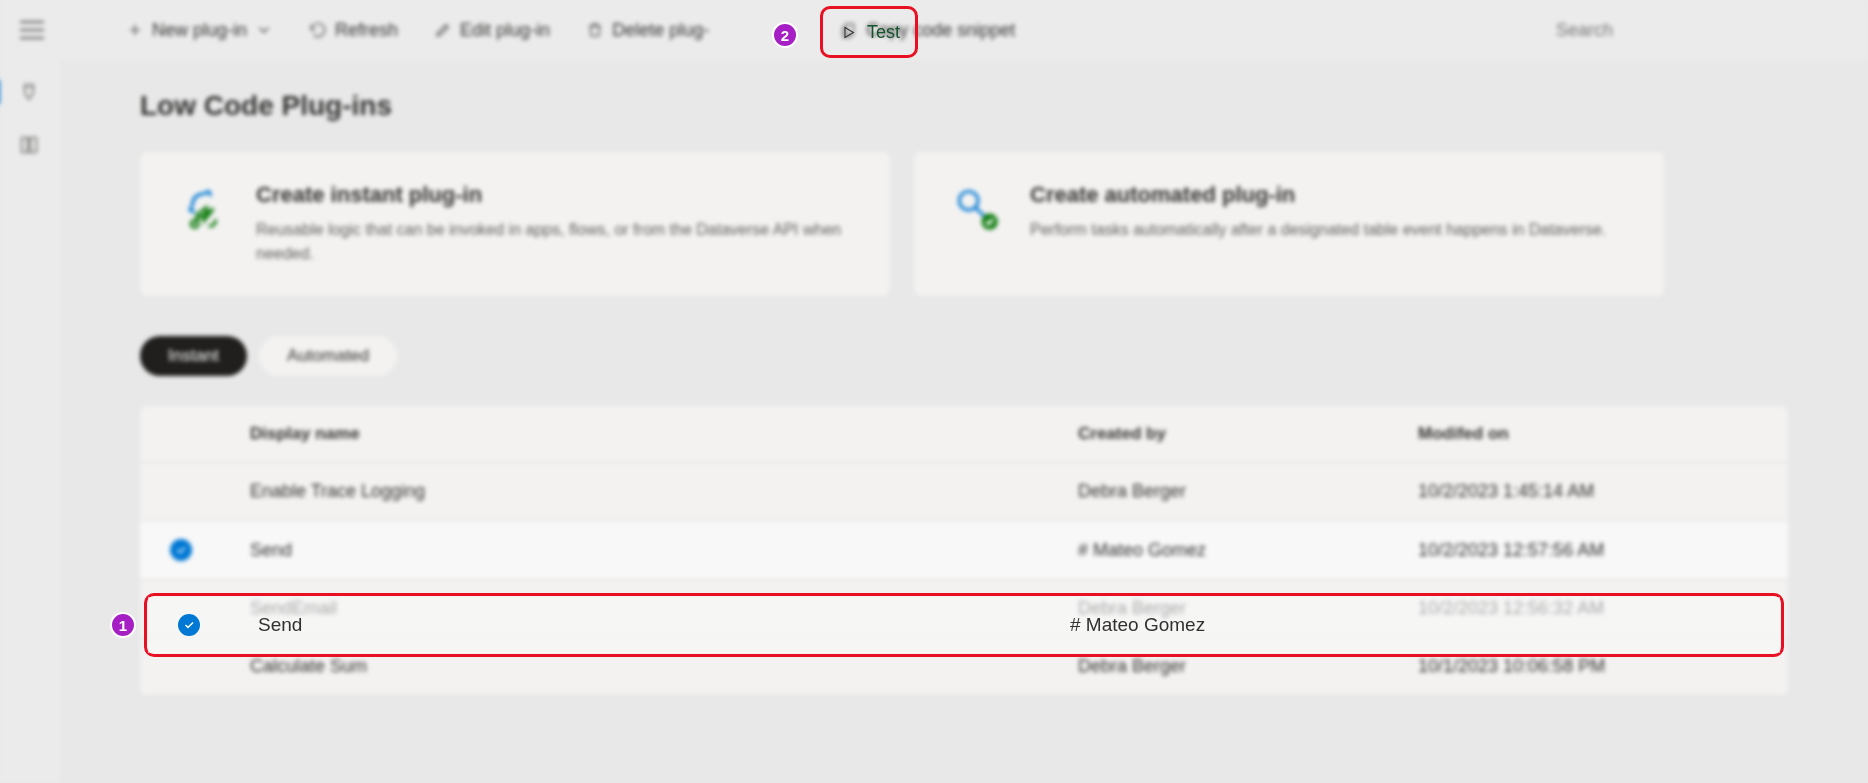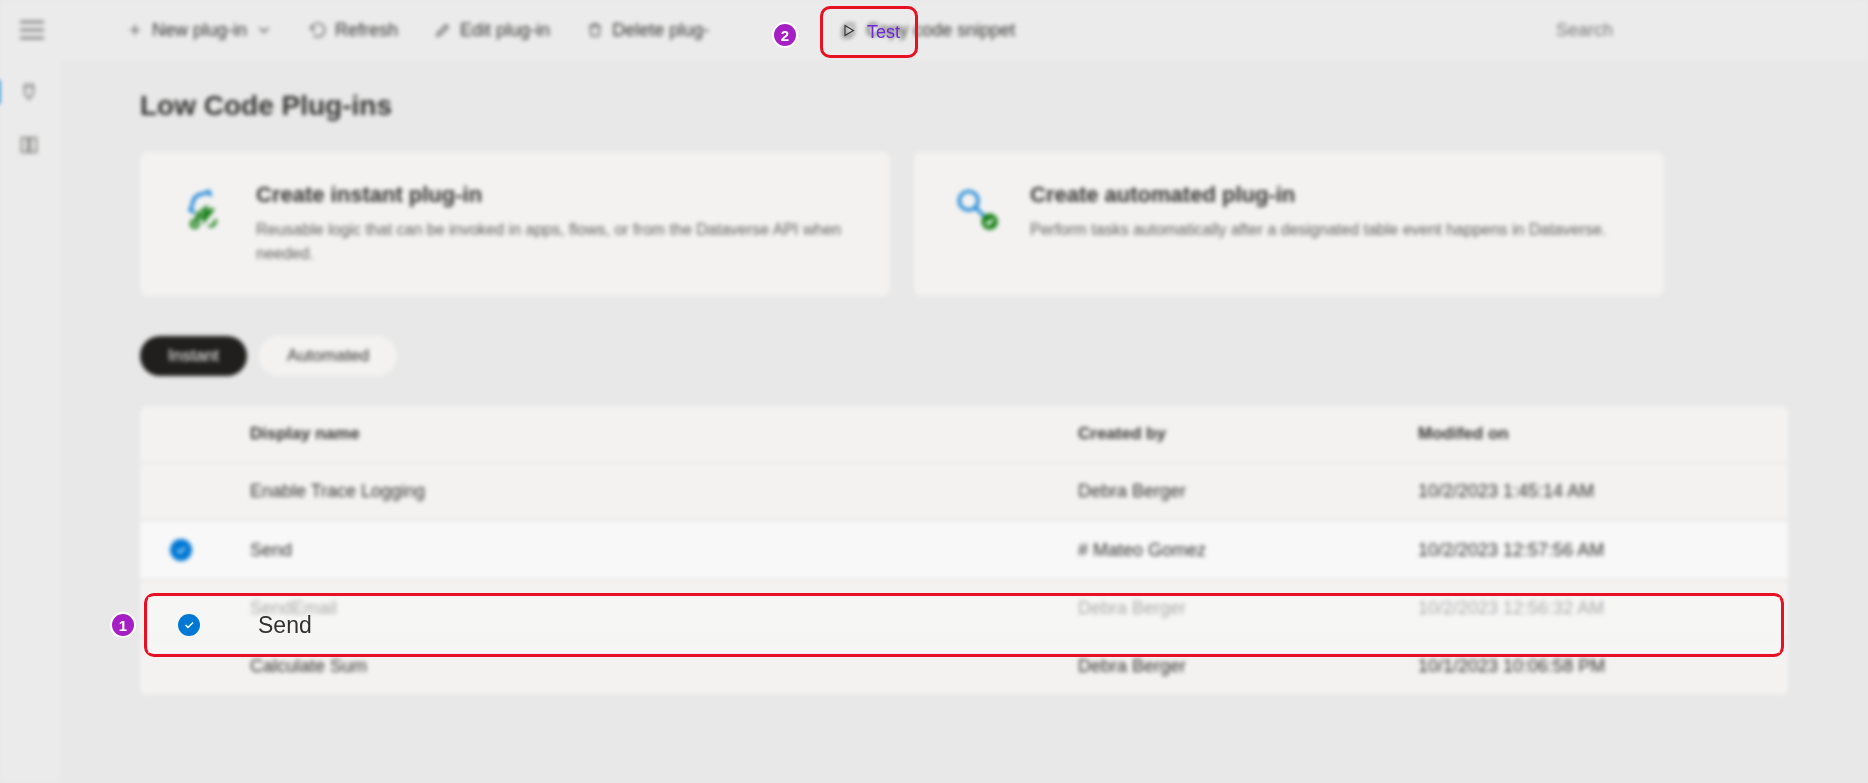--- a/index.html
+++ b/index.html
@@ -211,40 +211,40 @@
     .callout-rect {
       position: absolute;
       border: 3px solid #e81123;
       border-radius: 10px;
       z-index: 10;
       pointer-events: none;
     }
     .test-overlay {
       position: absolute;
       display: flex;
-      align-items: flex-start;
+      align-items: center;
       gap: 10px;
       font-size: 18px;
-      color: #6d28d9;
+      color: #14532d;
       z-index: 15;
     }
     .test-overlay svg {
       width: 17px;
       height: 17px;
       stroke: #323130;
       fill: none;
       stroke-width: 1.5;
     }
     .row-overlay {
       position: absolute;
       display: grid;
       grid-template-columns: 80px 1fr 340px 340px;
       align-items: center;
       padding: 0 30px;
-      font-size: 23px;
+      font-size: 19px;
       z-index: 15;
       background: rgba(248,248,248,0.6);
     }
   </style>
 </head>
 <body>
 
 <div class="blur-layer">
   <div class="toolbar">
     <div class="hamburger">
@@ -401,14 +401,15 @@
 <div class="callout-rect" style="left:144px; top:593px; width:1640px; height:64px;"></div>
 <div class="row-overlay" style="left:148px; top:597px; width:1632px; height:56px;">
   <div>
       <div class="check-circle">
         <svg viewBox="0 0 24 24">
           <path d="M5 12l5 5L20 7"></path>
         </svg>
       </div>
     </div>
   <div>Send</div>
+  <div># Mateo Gomez</div>
 </div>
 <div class="callout-badge" style="left:110px; top:612px;">1</div>
 
 </body></html>

